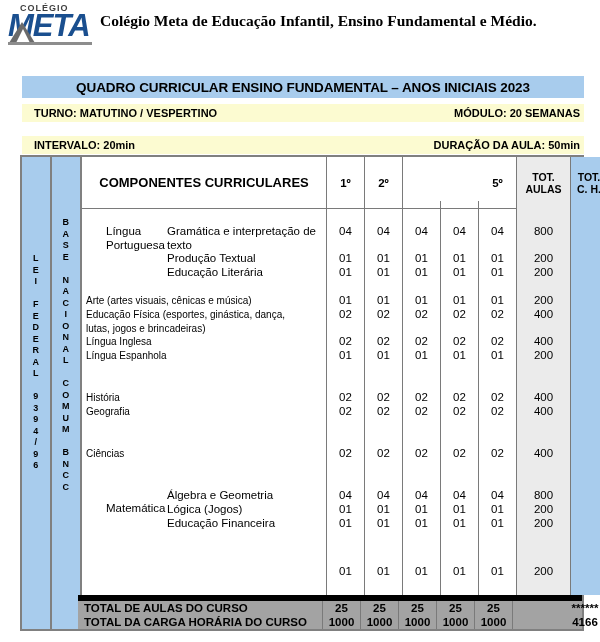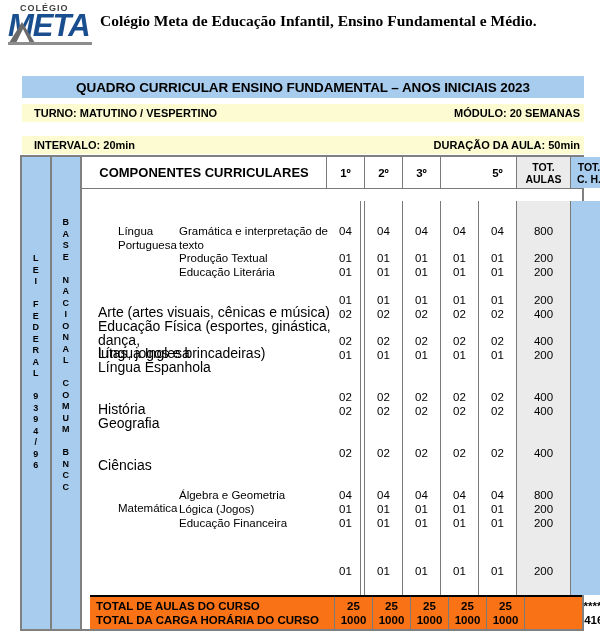--- a/index.html
+++ b/index.html
@@ -148,21 +148,21 @@
     line-height: 11.5px;
     letter-spacing: 0.5px;
   }
   #vcol-lei .vcol-text  { top: 96px; }
   #vcol-bncc .vcol-text { top: 60px; }
 
   
   #thead {
     position: absolute;
     left: 60px; top: 0;
-    right: 0; height: 32px;
+    right: 0; height: 52px;
     border-bottom: 1px solid #7a7a7a;
     box-sizing: border-box;
   }
   .hcell {
     position: absolute;
     top: 0; height: 100%;
     box-sizing: border-box;
     display: flex;
     align-items: center;
     justify-content: center;
@@ -188,21 +188,21 @@
     left: 60px; top: 44px;
     right: 0; bottom: 34px;
     box-sizing: border-box;
   }
   .bcol {
     position: absolute;
     top: 0; height: 100%;
     box-sizing: border-box;
     border-right: 1px solid #7a7a7a;
   }
-  #b-comp { left: 12px;   width: 267px; }
+  #b-comp { left: 0px;   width: 245px; }
   #b-y1   { left: 245px; width: 38px; }
   #b-y2   { left: 283px; width: 38px; }
   #b-y3   { left: 321px; width: 38px; }
   #b-y4   { left: 359px; width: 38px; }
   #b-y5   { left: 397px; width: 38px; }
   #b-tot  { left: 435px; width: 54px; background: #ebebeb; }
   #b-ch   { left: 489px; width: 36px; background: #a8cced; border-right: none; }
 
   
   .grp-name {
@@ -215,41 +215,40 @@
   .sub-name {
     position: absolute;
     left: 85px;
     font-size: 11.5px;
     color: #000;
     line-height: 13.5px;
   }
   .full-name {
     position: absolute;
     left: 4px;
-    font-size: 14px;
+    font-size: 10px;
     color: #000;
     line-height: 13.5px;
-    margin-top: 12px;
   }
   .numcell {
     position: absolute;
     left: 0; right: 0;
     text-align: center;
     font-size: 11.5px;
     color: #000;
     line-height: 13.5px;
   }
 
   
   #tfoot {
     position: absolute;
-    left: 68px; right: 0; bottom: 0;
+    left: 56px; right: 0; bottom: 0;
     height: 34px;
-    background: #f97316;
-    border-top: 2px solid #000000;
+    background: #a3a3a3;
+    border-top: 6px solid #000000;
     box-sizing: border-box;
   }
   .fcell {
     position: absolute;
     top: 0; height: 100%;
     box-sizing: border-box;
     border-right: 1px solid #7a7a7a;
     display: flex;
     flex-direction: column;
     justify-content: center;
@@ -305,21 +304,20 @@
     <div class="vcol-text">L<br>E<br>I<br> <br>F<br>E<br>D<br>E<br>R<br>A<br>L<br> <br>9<br>3<br>9<br>4<br>/<br>9<br>6</div>
   </div>
   <div class="vcol" id="vcol-bncc">
     <div class="vcol-text">B<br>A<br>S<br>E<br> <br>N<br>A<br>C<br>I<br>O<br>N<br>A<br>L<br> <br>C<br>O<br>M<br>U<br>M<br> <br>B<br>N<br>C<br>C</div>
   </div>
 
   <div id="thead">
     <div class="hcell" id="h-comp">COMPONENTES CURRICULARES</div>
     <div class="hcell" id="h-y1">1º</div>
     <div class="hcell" id="h-y2">2º</div>
-    <div class="hcell" id="h-y3">3º</div>
     <div class="hcell" id="h-y5">5º</div>
     <div class="hcell" id="h-tot">TOT.<br>AULAS</div>
     <div class="hcell" id="h-ch">TOT.<br>C. H.</div>
   </div>
 
   <div id="tbody">
     <div class="bcol" id="b-comp">
       <div class="grp-name" style="left:24px; top:24px;">Língua<br>Portuguesa</div>
       <div class="sub-name" style="top:24px; width:155px;">Gramática e interpretação de<br>texto</div>
       <div class="sub-name" style="top:51px;">Produção Textual</div>

